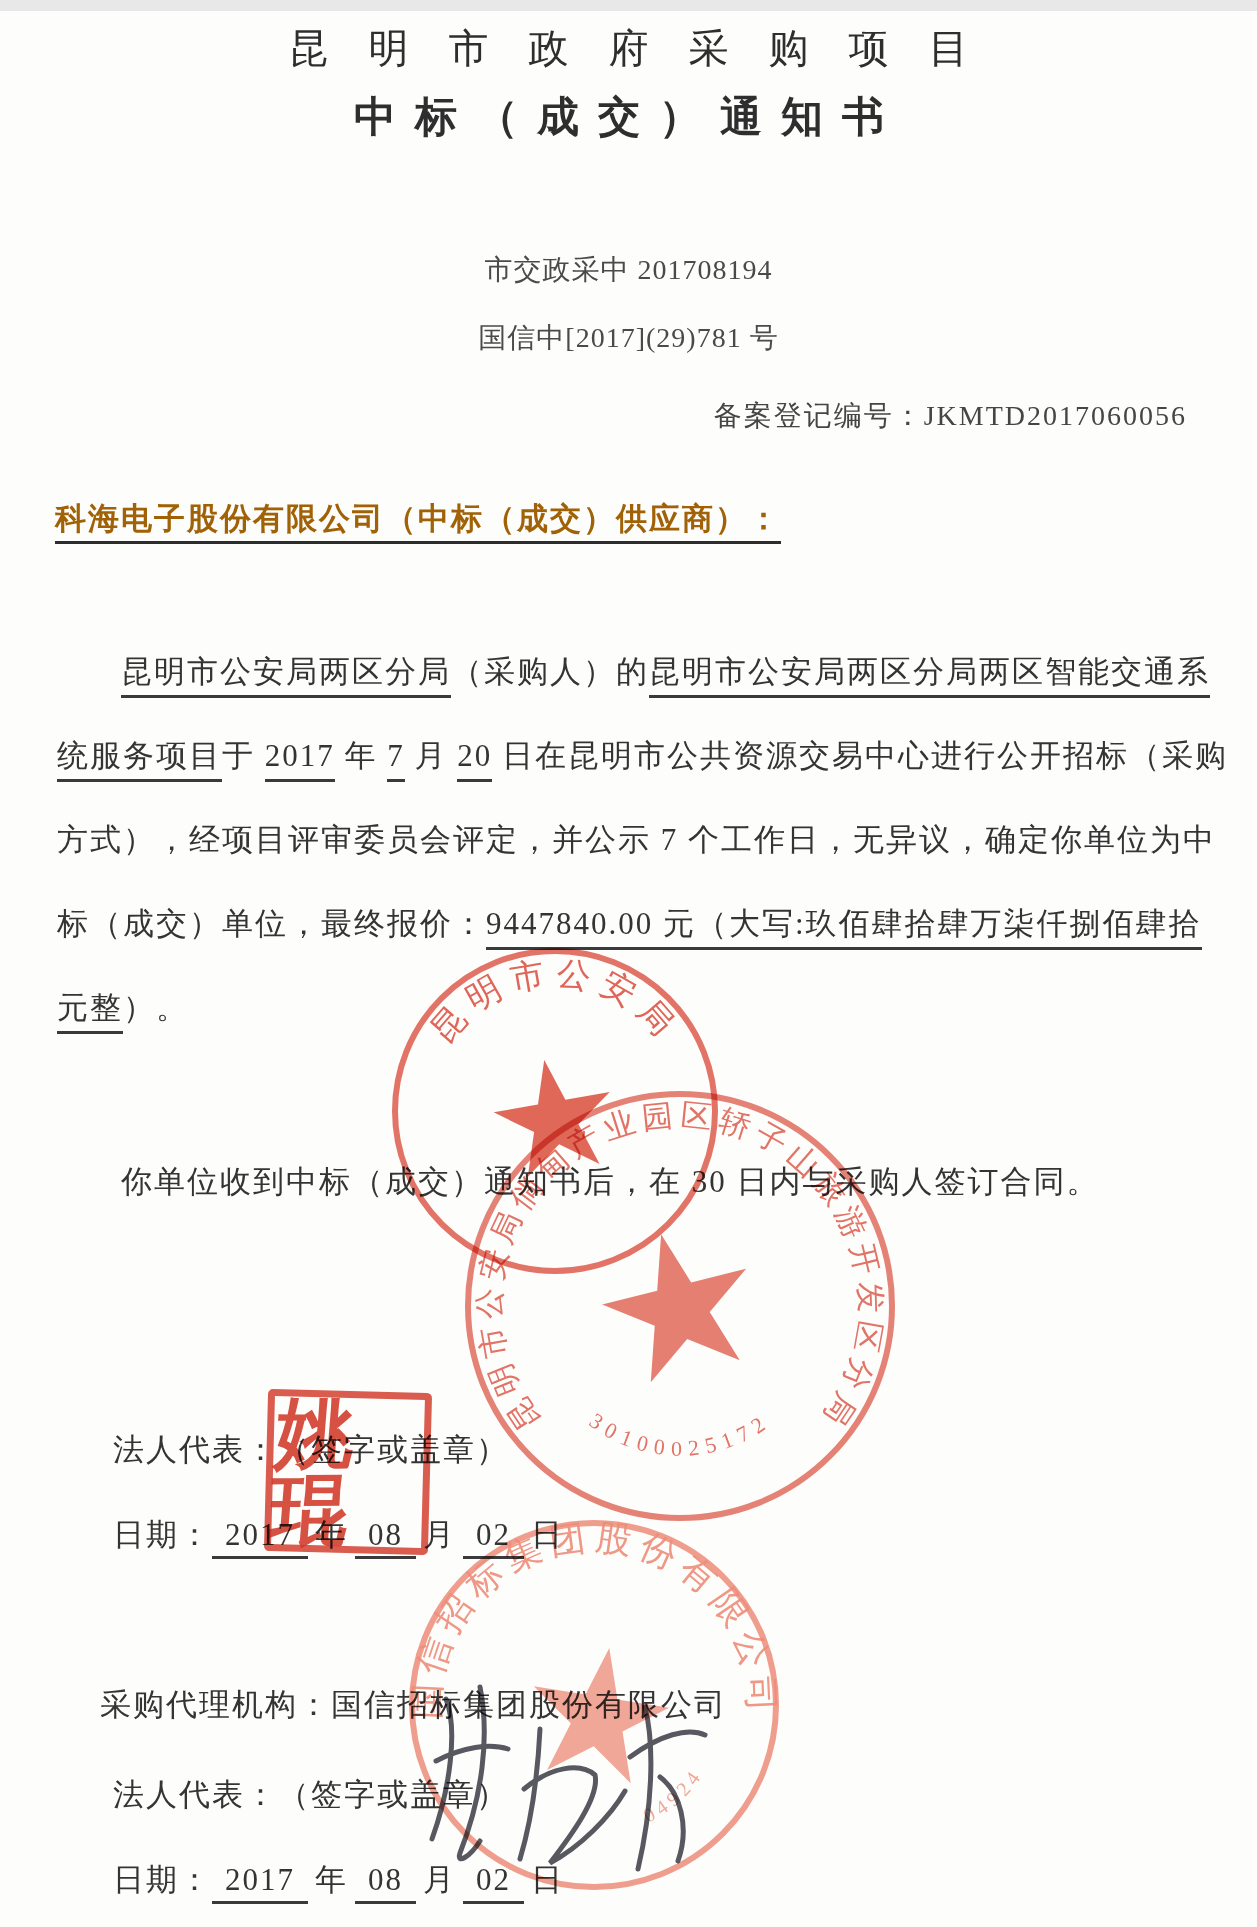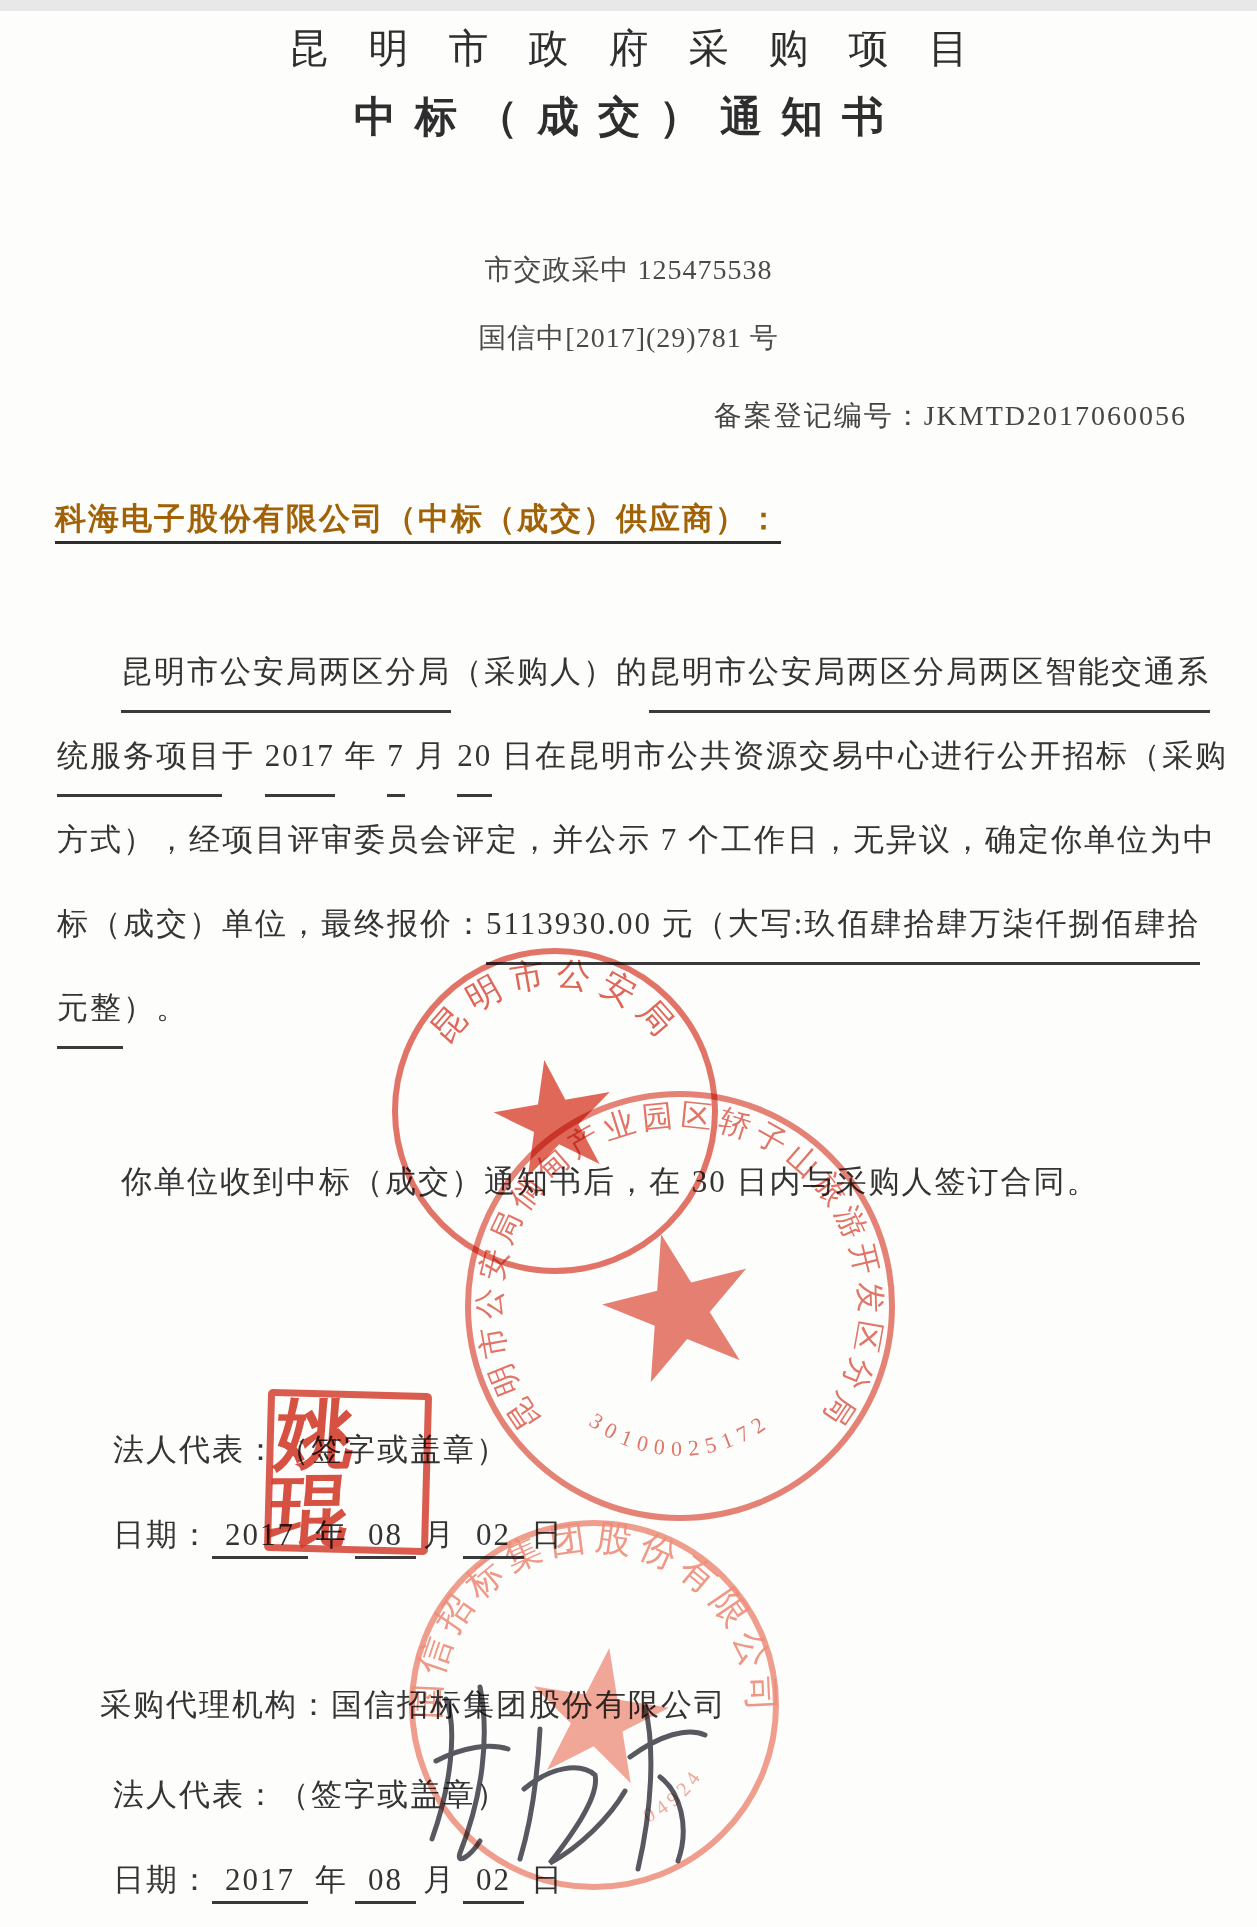--- a/index.html
+++ b/index.html
@@ -10,21 +10,21 @@
     color:#343434;
   }
   .line{position:absolute;white-space:nowrap;font-size:31px;letter-spacing:2px;color:#343434;}
   .center{left:0;right:0;text-align:center;}
   .title1{top:10px;font-size:40px;letter-spacing:40px;padding-left:40px;color:#2e2e2e;}
   .title2{top:78px;font-size:42px;letter-spacing:19px;font-weight:bold;color:#2e2e2e;}
   .refline{font-size:28px;letter-spacing:1px;color:#4a4a4a;}
   .record{top:386px;right:70px;text-align:right;font-size:28px;color:#454545;}
   .recipient{top:487px;left:55px;font-weight:bold;color:#a16207;}
   .recipient .u{border-bottom:3px solid #2d2d2d;padding-bottom:5px;}
-  .u{border-bottom:3px solid #3a3a3a;padding-bottom:21px;}
+  .u{border-bottom:3px solid #3a3a3a;padding-bottom:6px;}
   .indent{padding-left:64px;}
   .date-num{border-bottom:3px solid #3a3a3a;padding:0 13px 4px 13px;}
   .date-char{padding:0 7px;}
   .stamp{position:absolute;mix-blend-mode:multiply;pointer-events:none;}
   .rect-seal{
     position:absolute;left:266px;top:1380px;width:150px;height:148px;
     border:7px solid rgba(211,57,41,.82);border-radius:5px;
     transform:rotate(1.5deg);mix-blend-mode:multiply;
     display:flex;align-items:center;justify-content:center;
   }
@@ -36,40 +36,40 @@
   svg text{font-family:"Liberation Serif","DejaVu Serif",serif;}
 </style>
 </head>
 <body>
 
 <div class="page">
 
   <div class="line center title1">昆明市政府采购项目</div>
   <div class="line center title2">中标（成交）通知书</div>
 
-  <div class="line center refline" style="top:240px">市交政采中 125475538</div>
+  <div class="line center refline" style="top:240px">市交政采中 201708194</div>
   <div class="line center refline" style="top:308px">国信中[2017](29)781 号</div>
 
   <div class="line record">备案登记编号：JKMTD2017060056</div>
 
   <div class="line recipient">
     <span class="u">科海电子股份有限公司（中标（成交）供应商）：</span>
   </div>
 
   <div class="line indent" style="top:640px;left:57px">
     <span class="u">昆明市公安局两区分局</span><span>（采购人）的</span><span class="u">昆明市公安局两区分局两区智能交通系</span>
   </div>
   <div class="line" style="top:724px;left:57px">
     <span class="u">统服务项目</span><span>于 </span><span class="u">2017</span><span> 年 </span><span class="u">7</span><span> 月 </span><span class="u">20</span><span> 日在昆明市公共资源交易中心进行公开招标（采购</span>
   </div>
   <div class="line" style="top:808px;left:57px">
     <span>方式），经项目评审委员会评定，并公示 7 个工作日，无异议，确定你单位为中</span>
   </div>
   <div class="line" style="top:892px;left:57px">
-    <span>标（成交）单位，最终报价：</span><span class="u">5113930.00 元（大写:玖佰肆拾肆万柒仟捌佰肆拾</span>
+    <span>标（成交）单位，最终报价：</span><span class="u">9447840.00 元（大写:玖佰肆拾肆万柒仟捌佰肆拾</span>
   </div>
   <div class="line" style="top:976px;left:57px">
     <span class="u">元整</span><span>）。</span>
   </div>
 
   <div class="line indent" style="top:1150px;left:57px">你单位收到中标（成交）通知书后，在 30 日内与采购人签订合同。</div>
 
   <div class="line" style="top:1418px;left:113px">法人代表：（签字或盖章）</div>
   <div class="line" style="top:1503px;left:113px">
     <span>日期：</span><span class="date-num">2017</span><span class="date-char">年</span><span class="date-num">08</span><span class="date-char">月</span><span class="date-num">02</span><span class="date-char">日</span>

